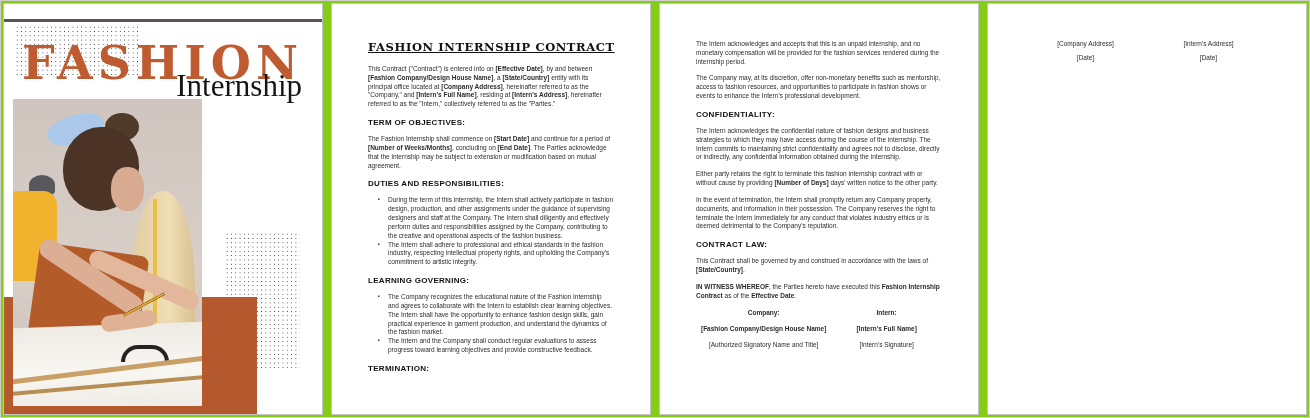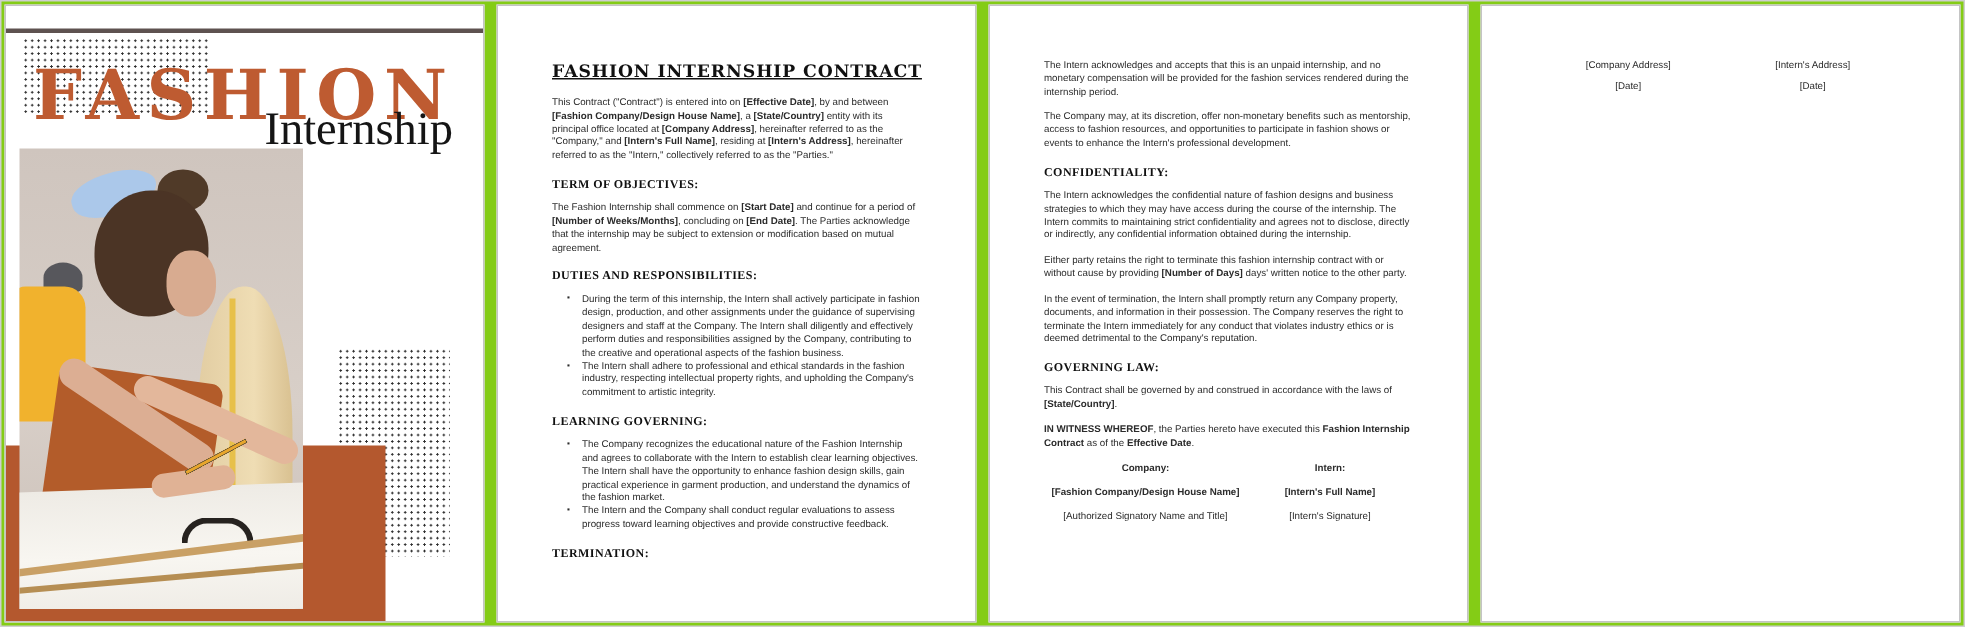--- a/index.html
+++ b/index.html
@@ -69,21 +69,21 @@
   .ph-ruler2 { position:absolute; left:-10px; top:284px; width:220px; height:4px; background:#b68e53; transform:rotate(-5deg); }
   
   .doc { padding:36px 36px 0 36px; color:#2b2b2b; }
   .doc-title {
     text-align:center; font-family:"DejaVu Serif", serif; font-weight:bold;
     font-size:11.5px; letter-spacing:0.6px; color:#111;
     text-decoration:underline; margin-bottom:11px; white-space:nowrap;
   }
   .doc-p { font-size:6.5px; line-height:1.36; margin-bottom:8px; color:#2b2b2b; }
   .doc-h {
-    font-family:Liberation Serif, serif; font-weight:bold; font-size:8px;
+    font-family:Liberation Sans, sans-serif; font-weight:bold; font-size:8px;
     letter-spacing:0.3px; color:#111; margin:9px 0 8px 0;
   }
   .doc ul { list-style:none; margin:0 0 8px 0; padding-left:20px; }
   .doc li { font-size:6.5px; line-height:1.36; position:relative; color:#2b2b2b; }
   .doc li::before { content:"▪"; position:absolute; left:-10px; top:0; font-size:5.5px; }
   .sig-table { margin-top:4px; }
   .sig-row { display:flex; margin-bottom:9px; }
   .sig-cell1 { flex:0 0 55%; text-align:center; font-size:6.5px; }
   .sig-cell2 { flex:1; text-align:center; font-size:6.5px; }
   .addr-row { display:flex; margin-bottom:7px; }
@@ -147,21 +147,21 @@
   </div>
 
   <div class="page doc">
     <div id="page3-blocks">
         <div class="doc-p">The Intern acknowledges and accepts that this is an unpaid internship, and no monetary compensation will be provided for the fashion services rendered during the internship period.</div>
         <div class="doc-p">The Company may, at its discretion, offer non-monetary benefits such as mentorship, access to fashion resources, and opportunities to participate in fashion shows or events to enhance the Intern's professional development.</div>
         <div class="doc-h">CONFIDENTIALITY:</div>
         <div class="doc-p">The Intern acknowledges the confidential nature of fashion designs and business strategies to which they may have access during the course of the internship. The Intern commits to maintaining strict confidentiality and agrees not to disclose, directly or indirectly, any confidential information obtained during the internship.</div>
         <div class="doc-p">Either party retains the right to terminate this fashion internship contract with or without cause by providing <b>[Number of Days]</b> days' written notice to the other party.</div>
         <div class="doc-p">In the event of termination, the Intern shall promptly return any Company property, documents, and information in their possession. The Company reserves the right to terminate the Intern immediately for any conduct that violates industry ethics or is deemed detrimental to the Company's reputation.</div>
-        <div class="doc-h">GOVERNING LAW:</div>
+        <div class="doc-h">CONTRACT LAW:</div>
         <div class="doc-p">This Contract shall be governed by and construed in accordance with the laws of <b>[State/Country]</b>.</div>
         <div class="doc-p"><b>IN WITNESS WHEREOF</b>, the Parties hereto have executed this <b>Fashion Internship Contract</b> as of the <b>Effective Date</b>.</div>
       </div>
     <div class="sig-table" id="sig-table">
         <div class="sig-row">
           <div class="sig-cell1"><b>Company:</b></div>
           <div class="sig-cell2"><b>Intern:</b></div>
         </div>
         <div class="sig-row">
           <div class="sig-cell1"><b>[Fashion Company/Design House Name]</b></div>

